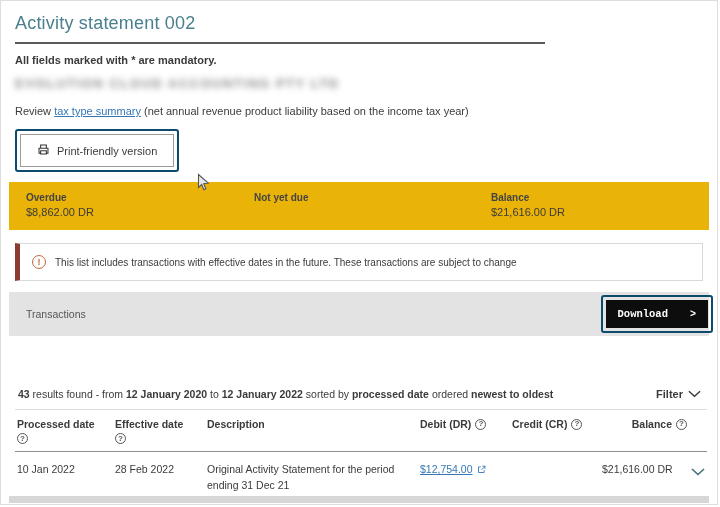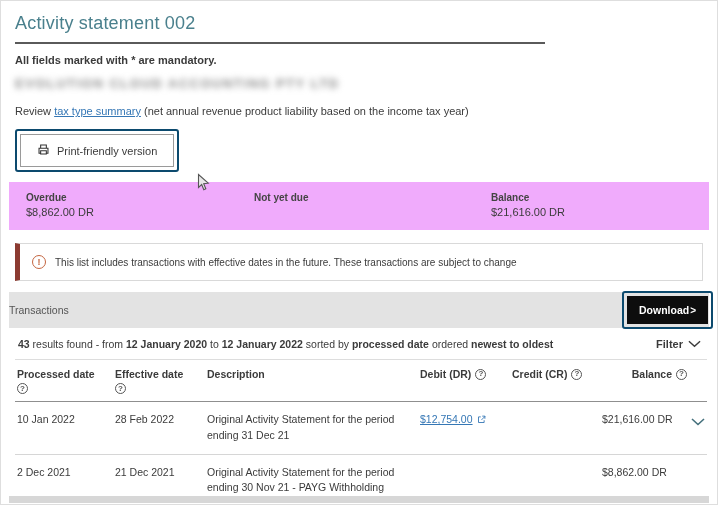--- a/index.html
+++ b/index.html
@@ -19,47 +19,47 @@
 
   
   .annot { border:2px solid #0c4a6e; border-radius:3px; display:inline-block; padding:3px; background:transparent; }
   .print-annot { margin-left:0; }
 
   .print-btn { display:flex; align-items:center; gap:7px; background:#fff; border:1px solid #9a9a9a;
                padding:8px 16px; font-size:11px; color:#3b3b3b; cursor:pointer;
                font-family:"Liberation Sans", sans-serif; }
 
   
-  .summary-bar { margin:10px 8px 0 8px; background:#f0abfc; display:flex; padding:10px 0 12px 17px; }
+  .summary-bar { margin:10px 8px 0 8px; background:#eab308; display:flex; padding:10px 0 12px 17px; }
   .sum-col1 { flex:0 0 228px; }
   .sum-col2 { flex:0 0 237px; }
   .sum-col3 { flex:1; }
   .sum-label { font-size:10px; font-weight:bold; color:#444; margin-bottom:3px; }
   .sum-value { font-size:11px; color:#3b3b3b; }
 
   
   .alert { margin:13px 14px 11px 14px; border:1px solid #d9d9d9; border-left:5px solid #8c3b31;
            background:#fff; padding:11px 12px; display:flex; align-items:center; gap:9px; }
   .alert-icon { flex:0 0 auto; width:14px; height:14px; border:1.5px solid #c4653f; border-radius:50%;
                 color:#c4653f; font-size:9px; font-weight:bold; display:flex; align-items:center;
                 justify-content:center; line-height:1; }
   .alert-text { font-size:10px; color:#3b3b3b; }
 
   
-  .trans-bar { position:relative; margin:0 8px; background:#e3e3e3; height:36px;
-               display:flex; align-items:center; }
+  .trans-bar { position:relative; margin:0 8px; background:#e3e3e3; height:44px;
+               display:flex; align-items:center; padding-left:17px; }
   .trans-label { font-size:10.5px; color:#555; }
   .dl-annot { position:absolute; right:-4px; top:50%; transform:translateY(-50%); }
   .dl-btn { background:#0d0d0d; color:#fff; border:none; font-size:10.5px; font-weight:bold;
-            padding:8px 12px; display:flex; align-items:flex-end; gap:1px; cursor:pointer;
-            font-family:Liberation Sans, sans-serif; }
+            padding:8px 12px; display:flex; align-items:flex-end; gap:22px; cursor:pointer;
+            font-family:Liberation Mono, monospace; }
   .dl-chev { font-size:10px; font-weight:bold; }
 
   
-  .results-row { display:flex; justify-content:space-between; align-items:center; padding:10px 16px 9px 17px; }
+  .results-row { display:flex; justify-content:space-between; align-items:center; padding:10px 16px 9px 17px;margin-top:42px; }
   .results { font-size:10.5px; }
   .results .b { font-weight:bold; }
   .filter-btn { background:none; border:none; font-size:11px; font-weight:bold; color:#3b3b3b;
                 display:flex; align-items:center; gap:5px; cursor:pointer;
                 font-family:"Liberation Sans", sans-serif; }
 
   
   table.tx { border-collapse:collapse; margin:0 14px; width:692px; table-layout:fixed; }
   table.tx th, table.tx td { font-size:10.5px; text-align:left; vertical-align:top; }
   thead tr { border-top:1px solid #ddd; border-bottom:1px solid #8f8f8f; }

